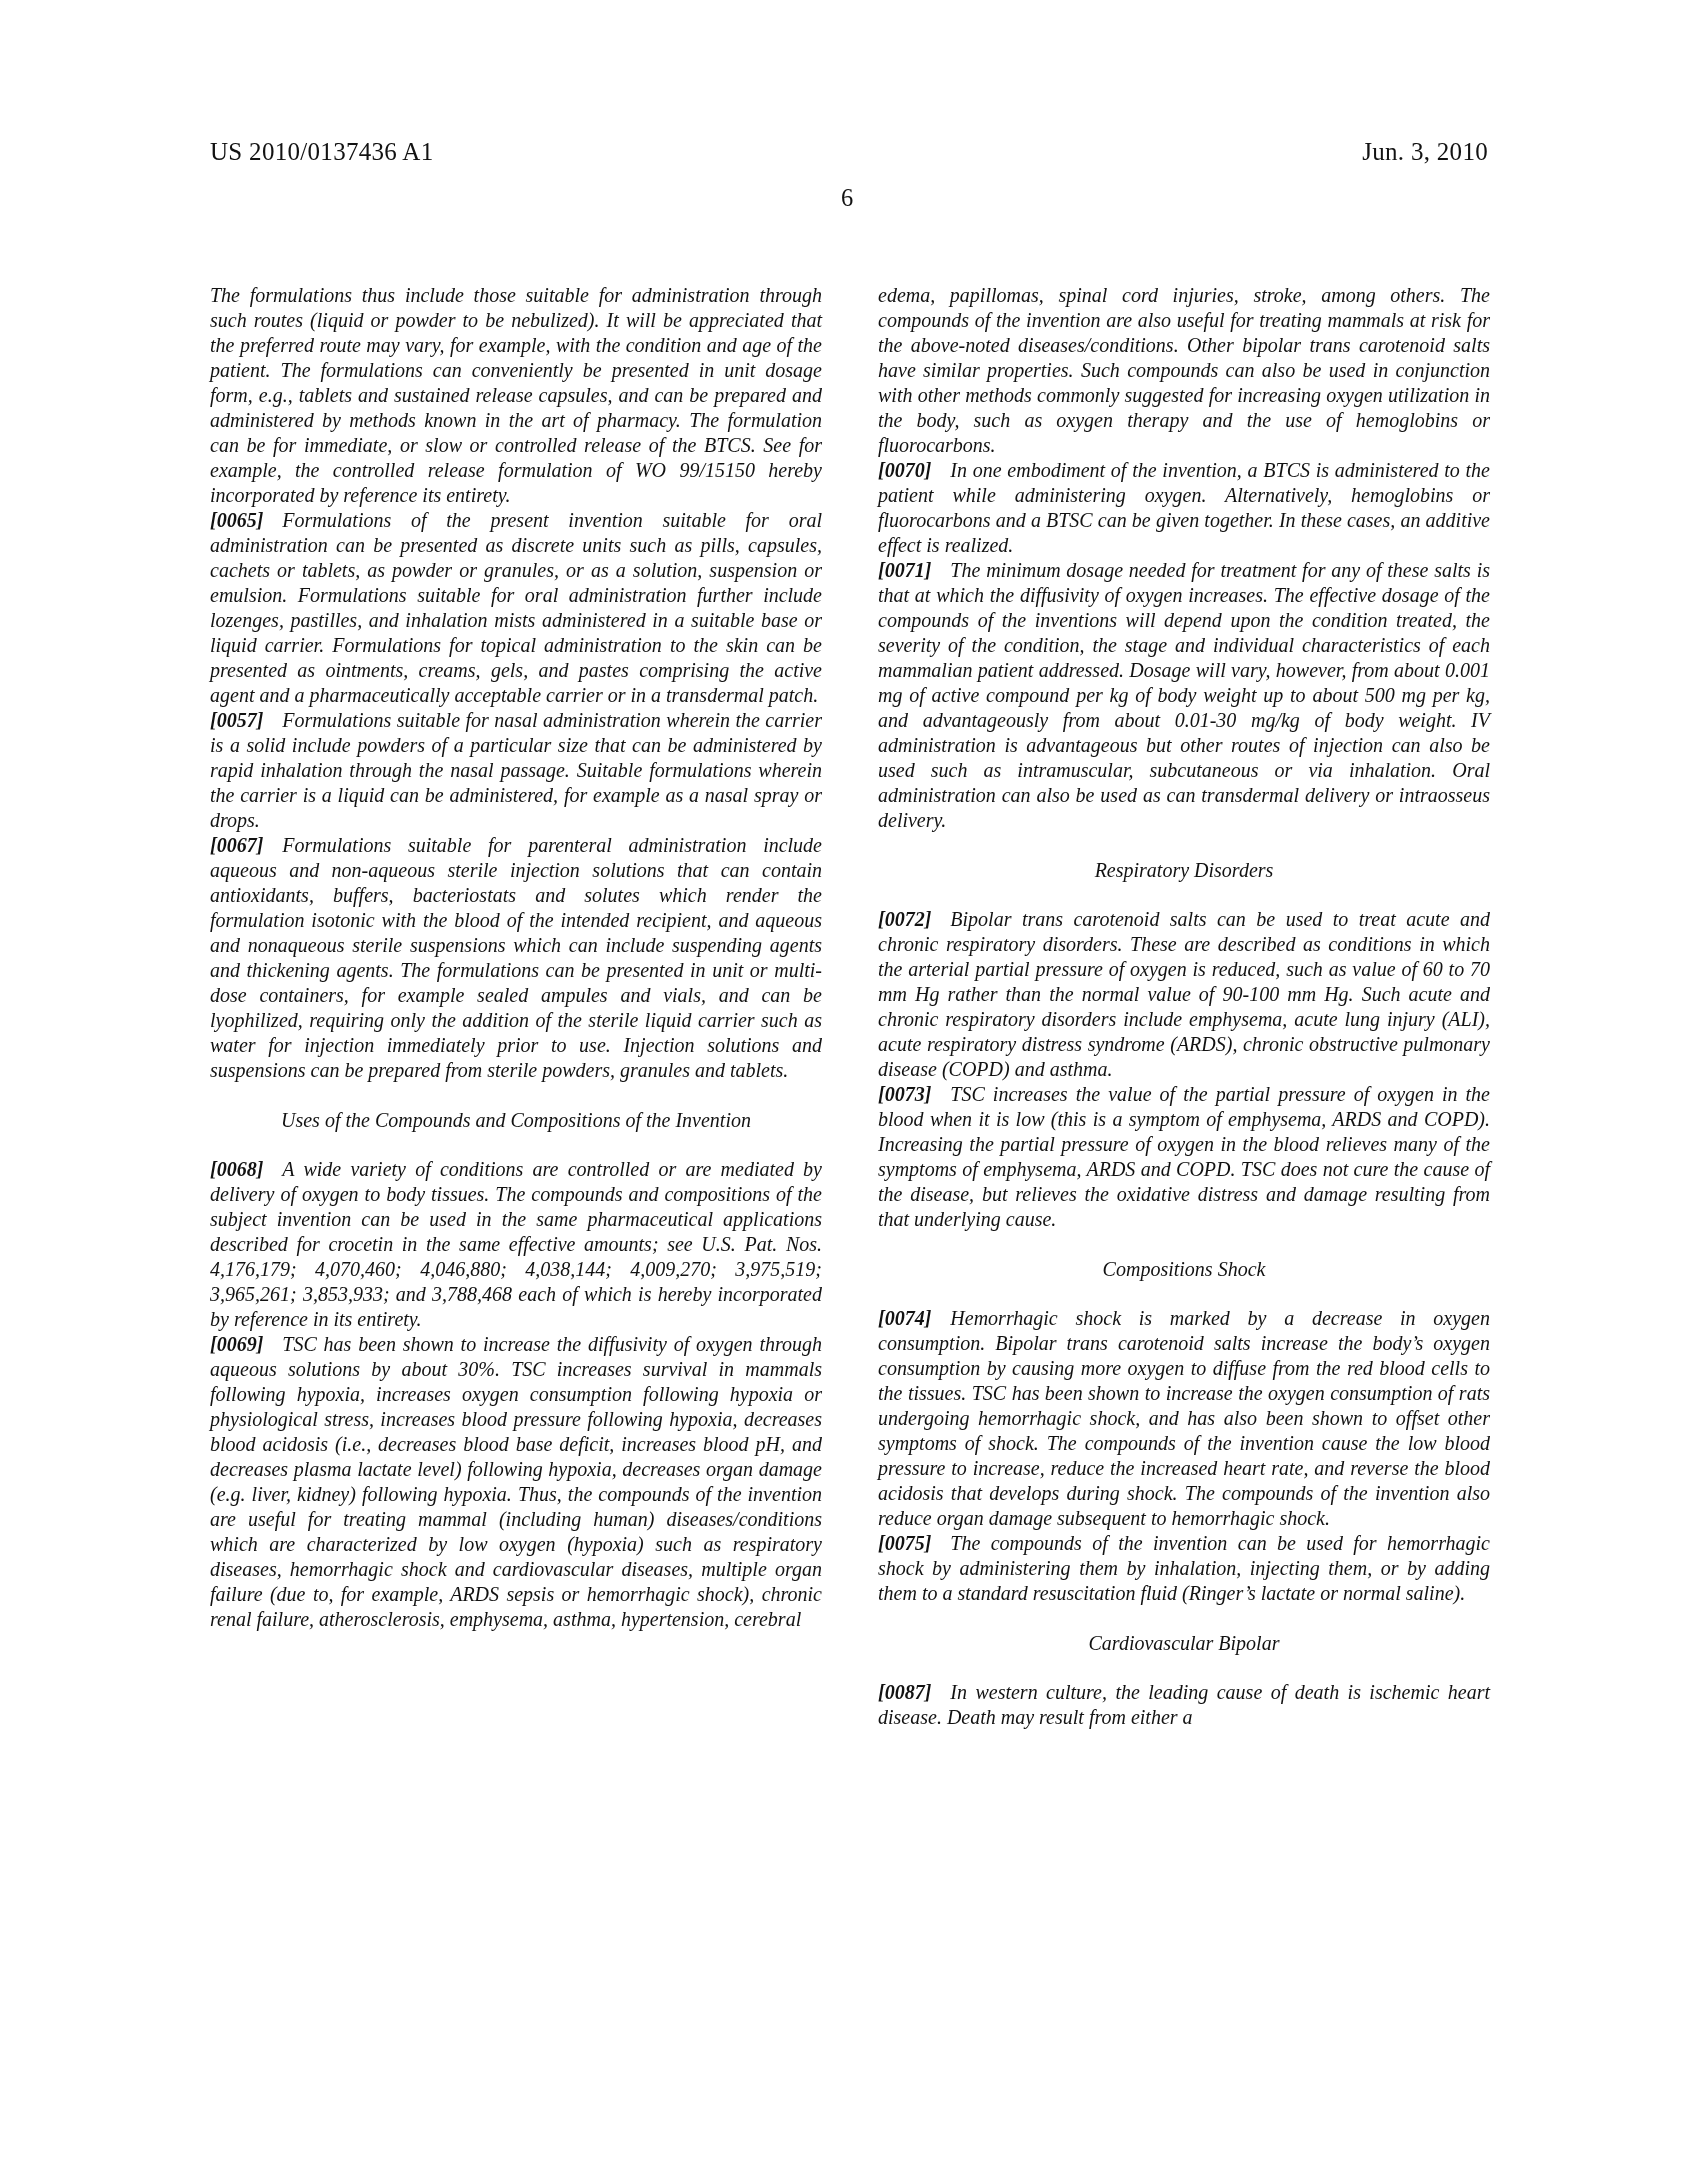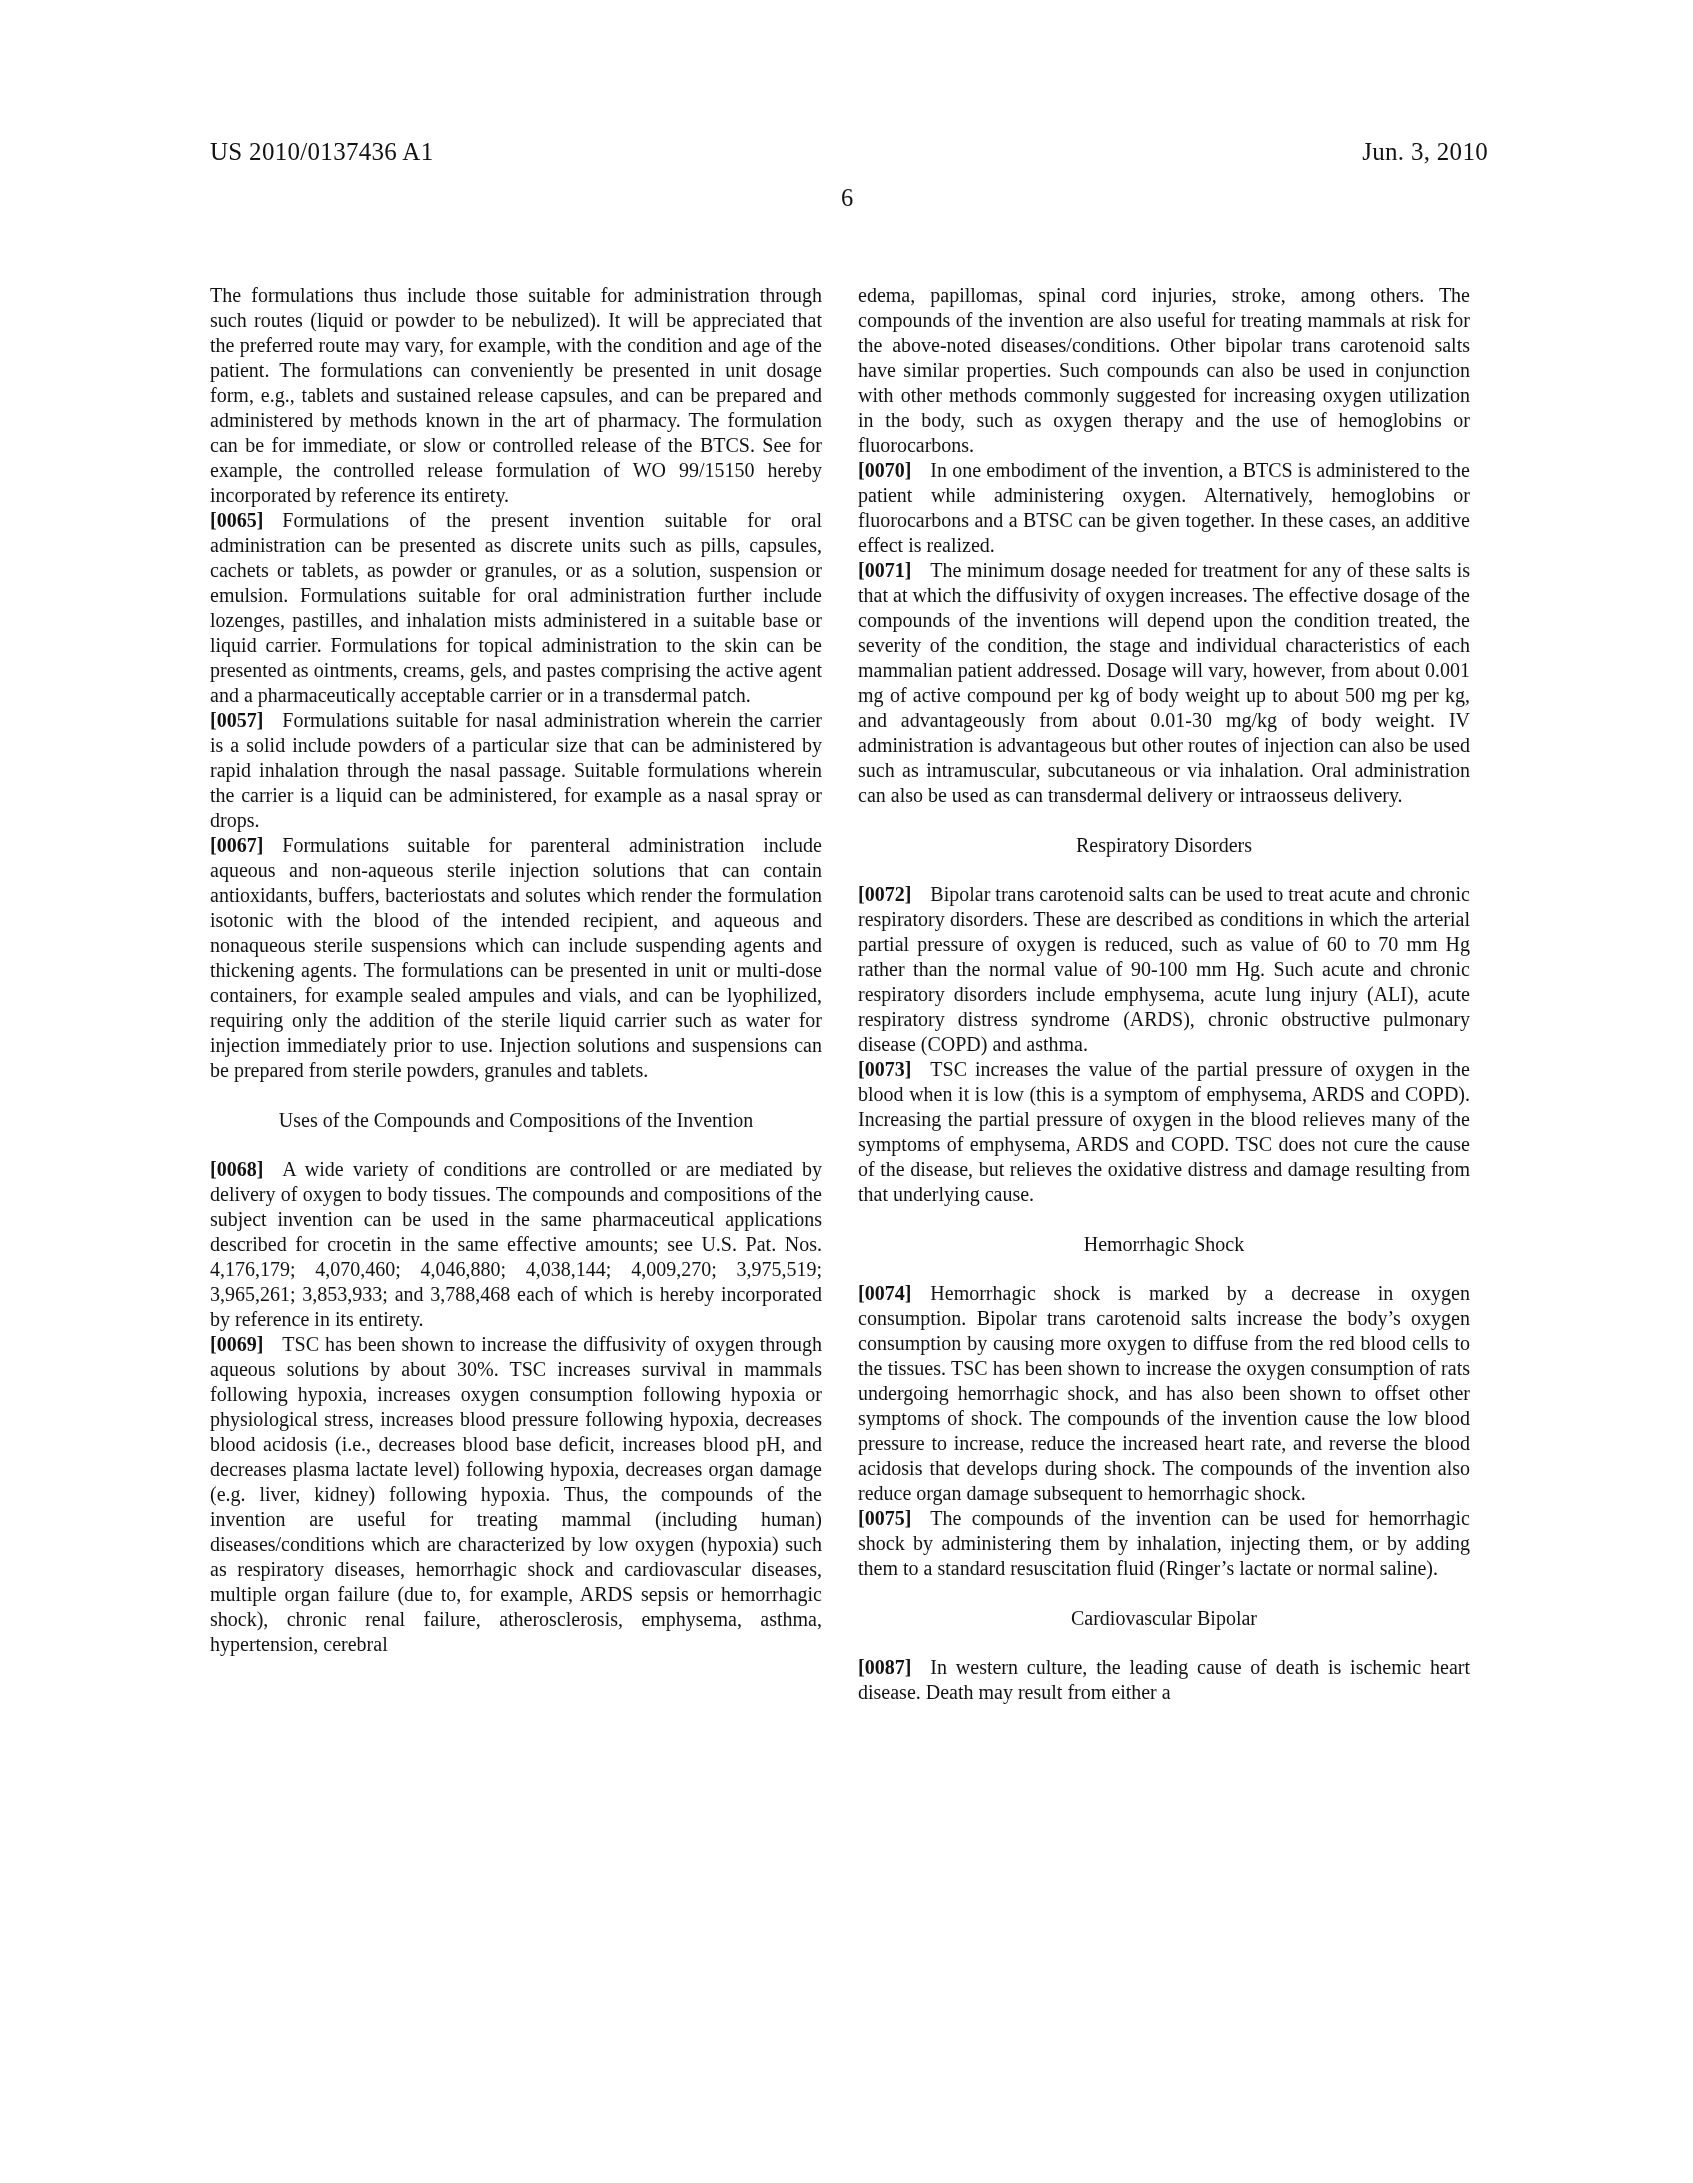--- a/index.html
+++ b/index.html
@@ -33,21 +33,22 @@
     width: 100%;
     text-align: center;
     font-size: 24.5px;
   }
   .content {
     position: absolute;
     top: 283px;
     left: 210px;
     right: 204px;
     display: flex;
-    gap: 36px;
+    gap: 56px;
+    font-style: italic;
   }
   .column {
     width: 612px;
     font-size: 20px;
     line-height: 25px;
     text-align: justify;
   }
   p.para {
     margin: 0;
   }
@@ -79,21 +80,21 @@
         <p class="para"><span class="tag">[0068]</span><span>A wide variety of conditions are controlled or are mediated by delivery of oxygen to body tissues. The compounds and compositions of the subject invention can be used in the same pharmaceutical applications described for crocetin in the same effective amounts; see U.S. Pat. Nos. 4,176,179; 4,070,460; 4,046,880; 4,038,144; 4,009,270; 3,975,519; 3,965,261; 3,853,933; and 3,788,468 each of which is hereby incorporated by reference in its entirety.</span></p>
         <p class="para"><span class="tag">[0069]</span><span>TSC has been shown to increase the diffusivity of oxygen through aqueous solutions by about 30%. TSC increases survival in mammals following hypoxia, increases oxygen consumption following hypoxia or physiological stress, increases blood pressure following hypoxia, decreases blood acidosis (i.e., decreases blood base deficit, increases blood pH, and decreases plasma lactate level) following hypoxia, decreases organ damage (e.g. liver, kidney) following hypoxia. Thus, the compounds of the invention are useful for treating mammal (including human) diseases/conditions which are characterized by low oxygen (hypoxia) such as respiratory diseases, hemorrhagic shock and cardiovascular diseases, multiple organ failure (due to, for example, ARDS sepsis or hemorrhagic shock), chronic renal failure, atherosclerosis, emphysema, asthma, hypertension, cerebral</span></p>
       </div>
     <div class="column">
         <p class="para"><span>edema, papillomas, spinal cord injuries, stroke, among others. The compounds of the invention are also useful for treating mammals at risk for the above-noted diseases/conditions. Other bipolar trans carotenoid salts have similar properties. Such compounds can also be used in conjunction with other methods commonly suggested for increasing oxygen utilization in the body, such as oxygen therapy and the use of hemoglobins or fluorocarbons.</span></p>
         <p class="para"><span class="tag">[0070]</span><span>In one embodiment of the invention, a BTCS is administered to the patient while administering oxygen. Alternatively, hemoglobins or fluorocarbons and a BTSC can be given together. In these cases, an additive effect is realized.</span></p>
         <p class="para"><span class="tag">[0071]</span><span>The minimum dosage needed for treatment for any of these salts is that at which the diffusivity of oxygen increases. The effective dosage of the compounds of the inventions will depend upon the condition treated, the severity of the condition, the stage and individual characteristics of each mammalian patient addressed. Dosage will vary, however, from about 0.001 mg of active compound per kg of body weight up to about 500 mg per kg, and advantageously from about 0.01-30 mg/kg of body weight. IV administration is advantageous but other routes of injection can also be used such as intramuscular, subcutaneous or via inhalation. Oral administration can also be used as can transdermal delivery or intraosseus delivery.</span></p>
         <div class="section-heading">Respiratory Disorders</div>
         <p class="para"><span class="tag">[0072]</span><span>Bipolar trans carotenoid salts can be used to treat acute and chronic respiratory disorders. These are described as conditions in which the arterial partial pressure of oxygen is reduced, such as value of 60 to 70 mm Hg rather than the normal value of 90-100 mm Hg. Such acute and chronic respiratory disorders include emphysema, acute lung injury (ALI), acute respiratory distress syndrome (ARDS), chronic obstructive pulmonary disease (COPD) and asthma.</span></p>
         <p class="para"><span class="tag">[0073]</span><span>TSC increases the value of the partial pressure of oxygen in the blood when it is low (this is a symptom of emphysema, ARDS and COPD). Increasing the partial pressure of oxygen in the blood relieves many of the symptoms of emphysema, ARDS and COPD. TSC does not cure the cause of the disease, but relieves the oxidative distress and damage resulting from that underlying cause.</span></p>
-        <div class="section-heading">Hemorrhagic Shock</div>
+        <div class="section-heading">Compositions Shock</div>
         <p class="para"><span class="tag">[0074]</span><span>Hemorrhagic shock is marked by a decrease in oxygen consumption. Bipolar trans carotenoid salts increase the body’s oxygen consumption by causing more oxygen to diffuse from the red blood cells to the tissues. TSC has been shown to increase the oxygen consumption of rats undergoing hemorrhagic shock, and has also been shown to offset other symptoms of shock. The compounds of the invention cause the low blood pressure to increase, reduce the increased heart rate, and reverse the blood acidosis that develops during shock. The compounds of the invention also reduce organ damage subsequent to hemorrhagic shock.</span></p>
         <p class="para"><span class="tag">[0075]</span><span>The compounds of the invention can be used for hemorrhagic shock by administering them by inhalation, injecting them, or by adding them to a standard resuscitation fluid (Ringer’s lactate or normal saline).</span></p>
         <div class="section-heading">Cardiovascular Bipolar</div>
         <p class="para"><span class="tag">[0087]</span><span>In western culture, the leading cause of death is ischemic heart disease. Death may result from either a</span></p>
       </div>
   </div>
 </div>
 
 
 </body></html>

